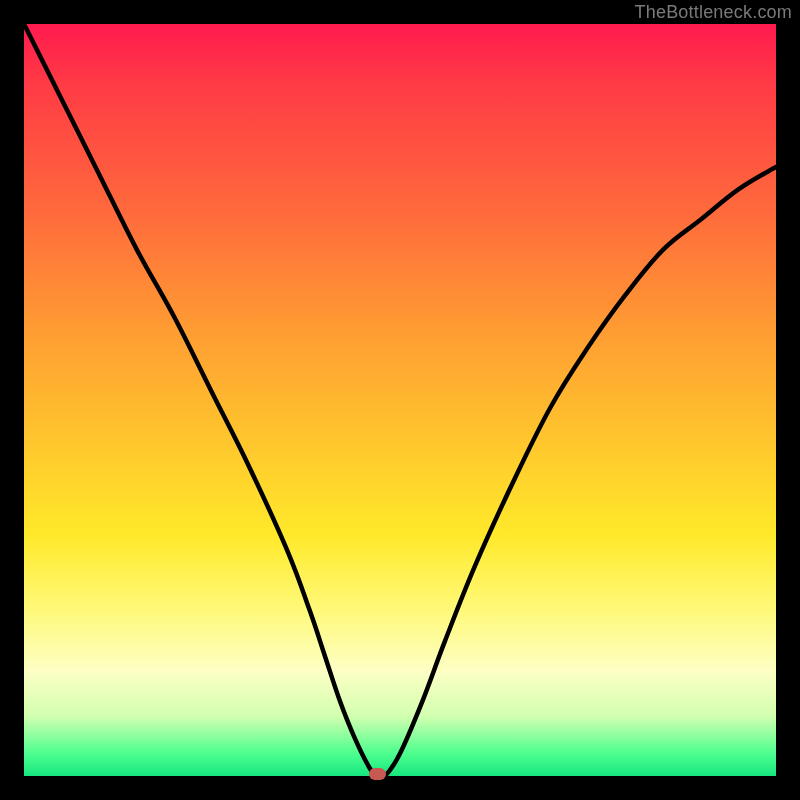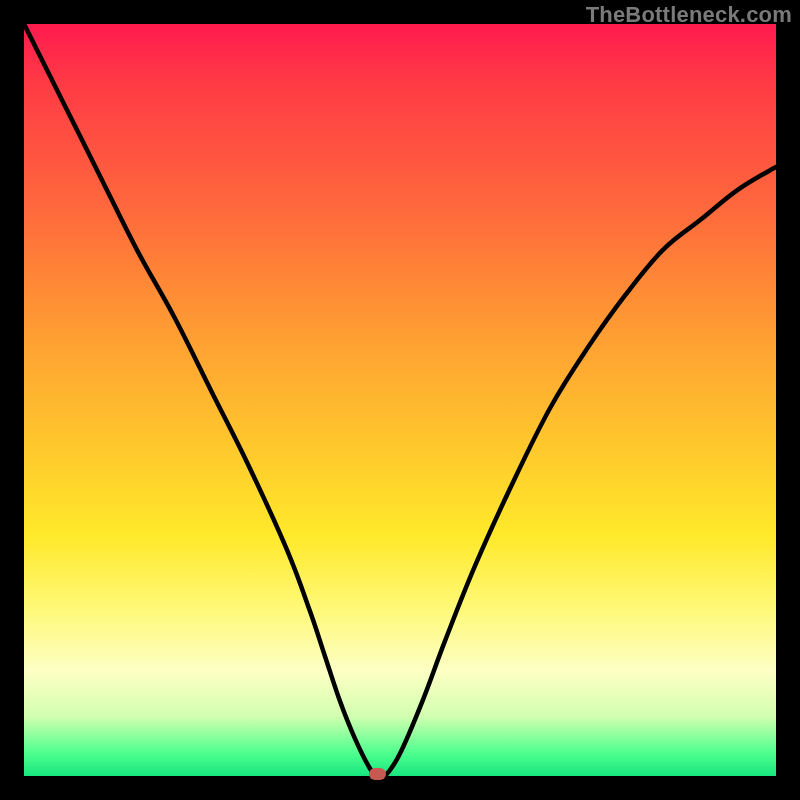--- a/index.html
+++ b/index.html
@@ -39,22 +39,22 @@
       #d3ffb0 92%,
       #4dff8e 97%,
       #17e680 100%
     );
   }
   .watermark {
     position: absolute;
     top: 2px;
     right: 8px;
     color: #7a7a7a;
-    font-size: 22px;
-    font-weight: 700;
+    font-size: 18px;
+    font-weight: 400;
     letter-spacing: 0.2px;
     z-index: 10;
   }
   svg.curve {
     position: absolute;
     left: 0;
     top: 0;
     width: 752px;
     height: 752px;
     overflow: visible;

